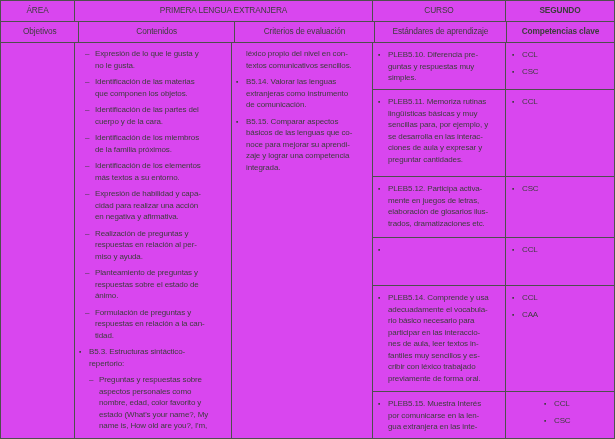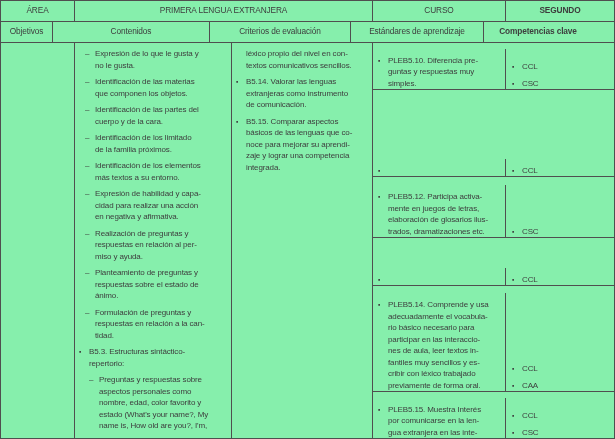--- a/index.html
+++ b/index.html
@@ -1,53 +1,53 @@
 <!DOCTYPE html>
 <html><head>
 <meta charset="utf-8">
 <style>
   html,body{margin:0;padding:0;background:#fff;}
   #doc{
     position:relative;
     width:615px;height:439px;
     box-sizing:border-box;
     border:1px solid #4f4f4f;
-    background:#86efac;
+    background:#d946ef;
     font-family:"Liberation Sans", sans-serif;
     font-size:8px;
     letter-spacing:-0.12px;
     line-height:11.5px;
     color:#3d3d3d;
     overflow:hidden;
   }
   .hrow{display:flex;box-sizing:border-box;height:21px;border-bottom:1px solid #4f4f4f;}
   .hcell{
     box-sizing:border-box;
     display:flex;align-items:center;justify-content:center;
     font-size:8.3px;
     border-right:1px solid #4f4f4f;
     overflow:hidden;white-space:nowrap;
   }
   .hcell.last{border-right:none;font-weight:bold;}
   .w-area1{width:74px}.w-primera{width:298px}.w-curso{width:133px}.w-segundo{width:108px}
-  .w-obj{width:52px}.w-cont{width:157px}.w-crit{width:141px}.w-est{width:133px}.w-comp{width:108px}
+  .w-obj{width:79px}.w-cont{width:157px}.w-crit{width:141px}.w-est{width:133px}.w-comp{width:108px}
 
   .body{display:flex;box-sizing:border-box;height:395px;}
   .bcell{box-sizing:border-box;border-right:1px solid #4f4f4f;overflow:hidden;}
   .obj-cell{width:74px;}
   .cont-cell{width:157px;padding:5px 2px 0 4px;}
   .crit-cell{width:141px;padding:5px 2px 0 4px;}
   .subgrid{flex:1;display:flex;flex-direction:column;}
-  .subrow{display:flex;box-sizing:border-box;border-bottom:1px solid #4f4f4f;align-items:flex-end;}
+  .subrow{display:flex;box-sizing:border-box;border-bottom:1px solid #4f4f4f;}
   .subrow:nth-child(1){height:47px}
   .subrow:nth-child(2){height:87px}
   .subrow:nth-child(3){height:61px}
   .subrow:nth-child(4){height:48px}
   .subrow:nth-child(5){height:106px}
-  .subrow:nth-child(6){flex:1;border-bottom:none;}
+  .subrow:nth-child(6){flex:1;border-bottom:none;gap:32px;}
   .est-cell{box-sizing:border-box;width:133px;border-right:1px solid #4f4f4f;padding:6px 2px 0 5px;overflow:hidden;}
   .comp-cell{box-sizing:border-box;flex:1;padding:6px 2px 0 6px;overflow:hidden;}
 
   .item{display:flex;align-items:flex-start;}
   .item + .item{margin-top:5px;}
   .item.dash{margin-left:6px;}
   .item.dash2{margin-left:10px;}
   .bullet{flex:0 0 10px;font-size:6.5px;line-height:11.5px;}
   .item.dash .bullet,.item.dash2 .bullet{font-size:8px;}
   .txt{white-space:pre;}
@@ -83,21 +83,21 @@
           <span class="txt">Identificación de las materias
 que componen los objetos.</span>
         </div>
         <div class="item dash">
           <span class="bullet">–</span>
           <span class="txt">Identificación de las partes del
 cuerpo y de la cara.</span>
         </div>
         <div class="item dash">
           <span class="bullet">–</span>
-          <span class="txt">Identificación de los limitado
+          <span class="txt">Identificación de los miembros
 de la familia próximos.</span>
         </div>
         <div class="item dash">
           <span class="bullet">–</span>
           <span class="txt">Identificación de los elementos
 más textos a su entorno.</span>
         </div>
         <div class="item dash">
           <span class="bullet">–</span>
           <span class="txt">Expresión de habilidad y capa-
@@ -174,20 +174,26 @@
             <div class="item square">
               <span class="bullet">▪</span>
               <span class="txt">CSC</span>
             </div>
           </div>
         </div>
         <div class="subrow">
           <div class="est-cell">
             <div class="item square">
               <span class="bullet">▪</span>
+              <span class="txt">PLEB5.11. Memoriza rutinas
+lingüísticas básicas y muy
+sencillas para, por ejemplo, y
+se desarrolla en las interac-
+ciones de aula y expresar y
+preguntar cantidades.</span>
             </div>
           </div>
           <div class="comp-cell">
             <div class="item square">
               <span class="bullet">▪</span>
               <span class="txt">CCL</span>
             </div>
           </div>
         </div>
         <div class="subrow">

